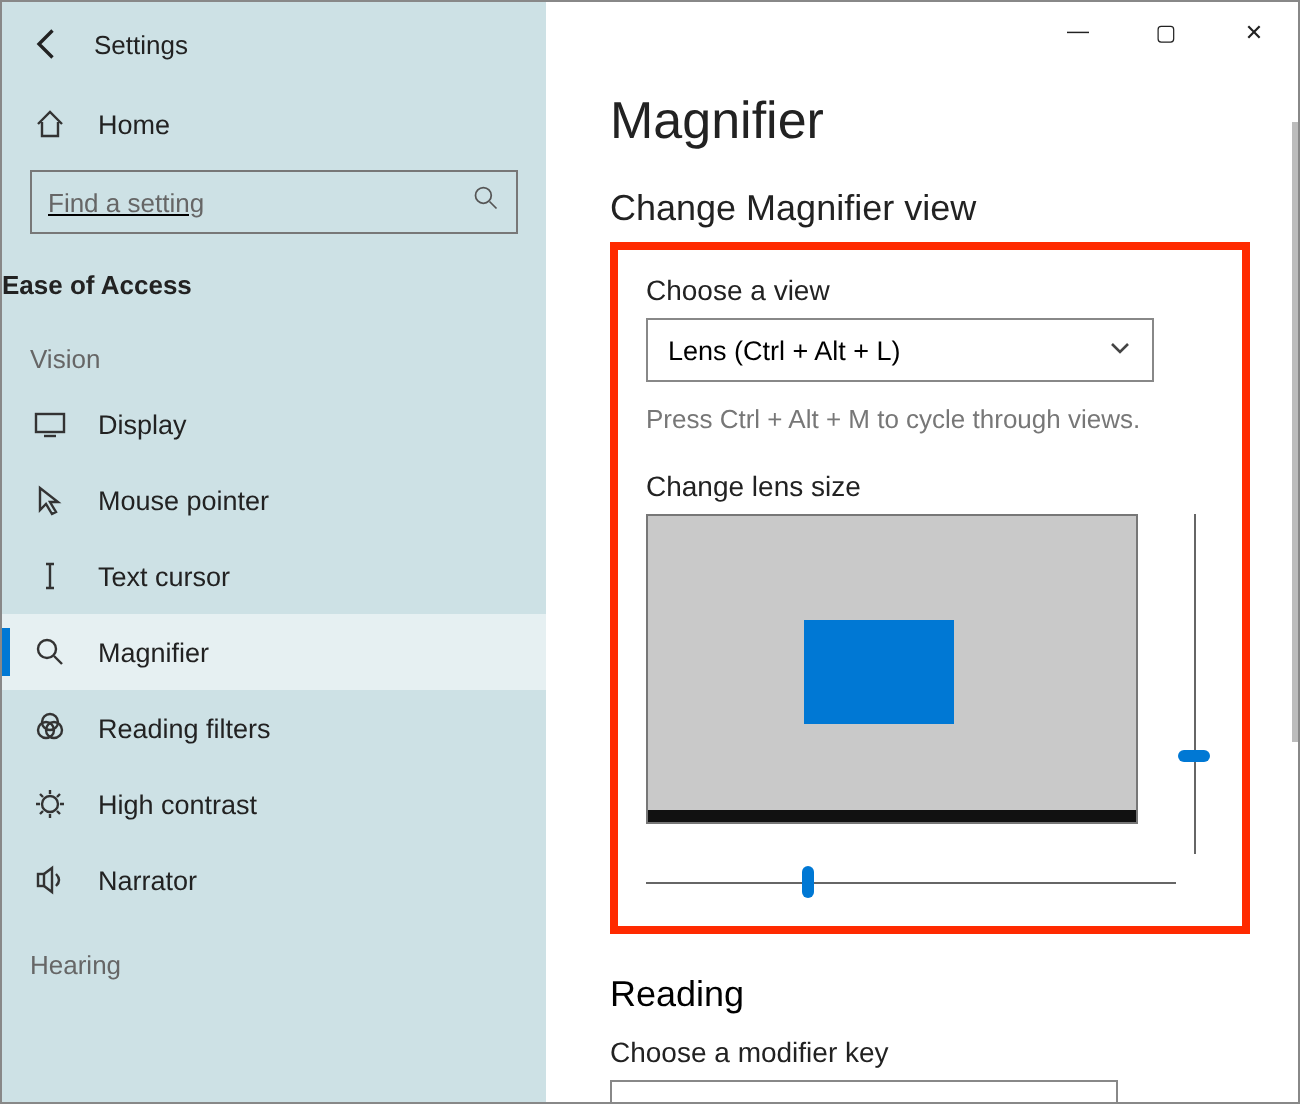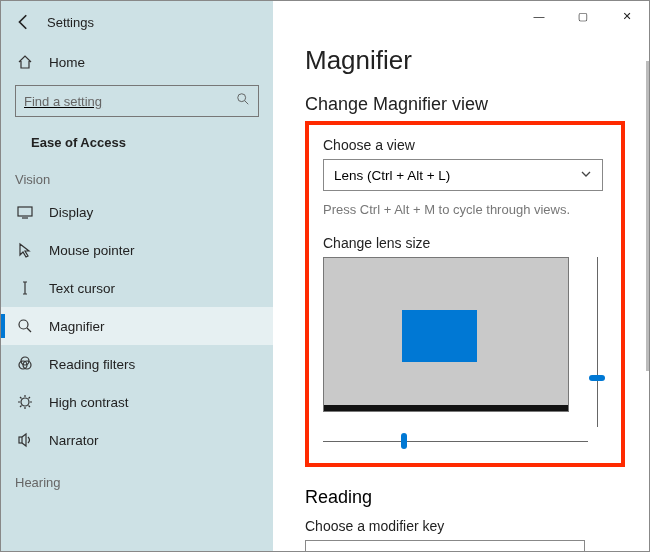--- a/index.html
+++ b/index.html
@@ -11,30 +11,30 @@
   .header-title { font-size: 13px; margin-left: 14px; color: #222; }
   .nav-item { display: flex; align-items: center; height: 38px; padding: 0 14px; font-size: 13.5px; color: #222; cursor: default; position: relative; }
   .nav-item .icon { width: 20px; display: flex; align-items: center; justify-content: center; margin-right: 14px; }
   .nav-item .icon svg { width: 16px; height: 16px; stroke: #333; fill: none; stroke-width: 1.2; }
   .nav-item.selected { background: rgba(255,255,255,0.5); }
   .nav-item.selected::before { content: ""; position: absolute; left: 0; top: 7px; bottom: 7px; width: 4px; background: #0078d4; }
   .search-wrap { padding: 0 14px; margin: 4px 0 12px 0; text-decoration: underline; }
   .search { display: flex; align-items: center; height: 32px; border: 1px solid #777; background: #cde1e5; padding: 0 8px; }
   .search input { flex: 1; border: none; background: transparent; outline: none; font-size: 13px; color: #555; font-style: normal; }
   .search input::placeholder { color: #666; }
-  .section-head { padding: 6px 30px; font-size: 13px; font-weight: 600; color: #222; }
+  .section-head { padding: 6px 0; font-size: 13px; font-weight: 600; color: #222; }
   .section-sub { padding: 16px 14px 6px 14px; font-size: 13px; color: #666; }
   .main { flex: 1; position: relative; padding: 0 24px 0 32px; overflow: hidden; }
   .titlebar { position: absolute; top: 0; right: 0; display: flex; }
   .titlebar div { width: 44px; height: 30px; display: flex; align-items: center; justify-content: center; font-family: "Segoe UI Symbol", sans-serif; font-size: 11px; color: #222; }
   .page-title { font-size: 26px; font-weight: 400; margin-top: 44px; color: #222; }
   .sub-title { font-size: 18px; font-weight: 400; margin-top: 18px; color: #222; }
   .highlight { border: 4px solid #ff2a00; padding: 12px 14px 14px 14px; margin-top: 6px; }
   .field-label { font-size: 14px; color: #222; margin-bottom: 6px; }
-  .dropdown { display: flex; align-items: center; justify-content: space-between; height: 32px; width: 280px; border: 1px solid #888; padding: 0 10px; font-size: 13.5px; }
+  .dropdown { display: flex; align-items: center; justify-content: space-between; height: 32px; width: 254px; border: 1px solid #888; padding: 0 10px; font-size: 13.5px; }
   .hint { font-size: 13px; color: #777; margin-top: 11px; }
   .lens-area { margin-top: 18px; }
   .preview-wrap { display: flex; }
   .preview-box { width: 248px; height: 155px; background: #c9c9c9; border: 1px solid #777; position: relative; margin-right: 18px; }
   .preview-box .lens-rect { position: absolute; width: 75px; height: 52px; background: #0078d4; left: 78px; top: 52px; }
   .preview-box .bottom-bar { position: absolute; left: 0; right: 0; bottom: 0; height: 6px; background: #111; }
   .vslider { width: 20px; height: 170px; position: relative; display: flex; justify-content: center; }
   .vslider::before { content: ""; position: absolute; top: 0; bottom: 0; width: 1px; background: #666; }
   .vslider .thumb { position: absolute; top: 118px; width: 16px; height: 6px; background: #0078d4; border-radius: 3px; }
   .hslider { width: 265px; height: 16px; margin-top: 6px; position: relative; display: flex; align-items: center; }

